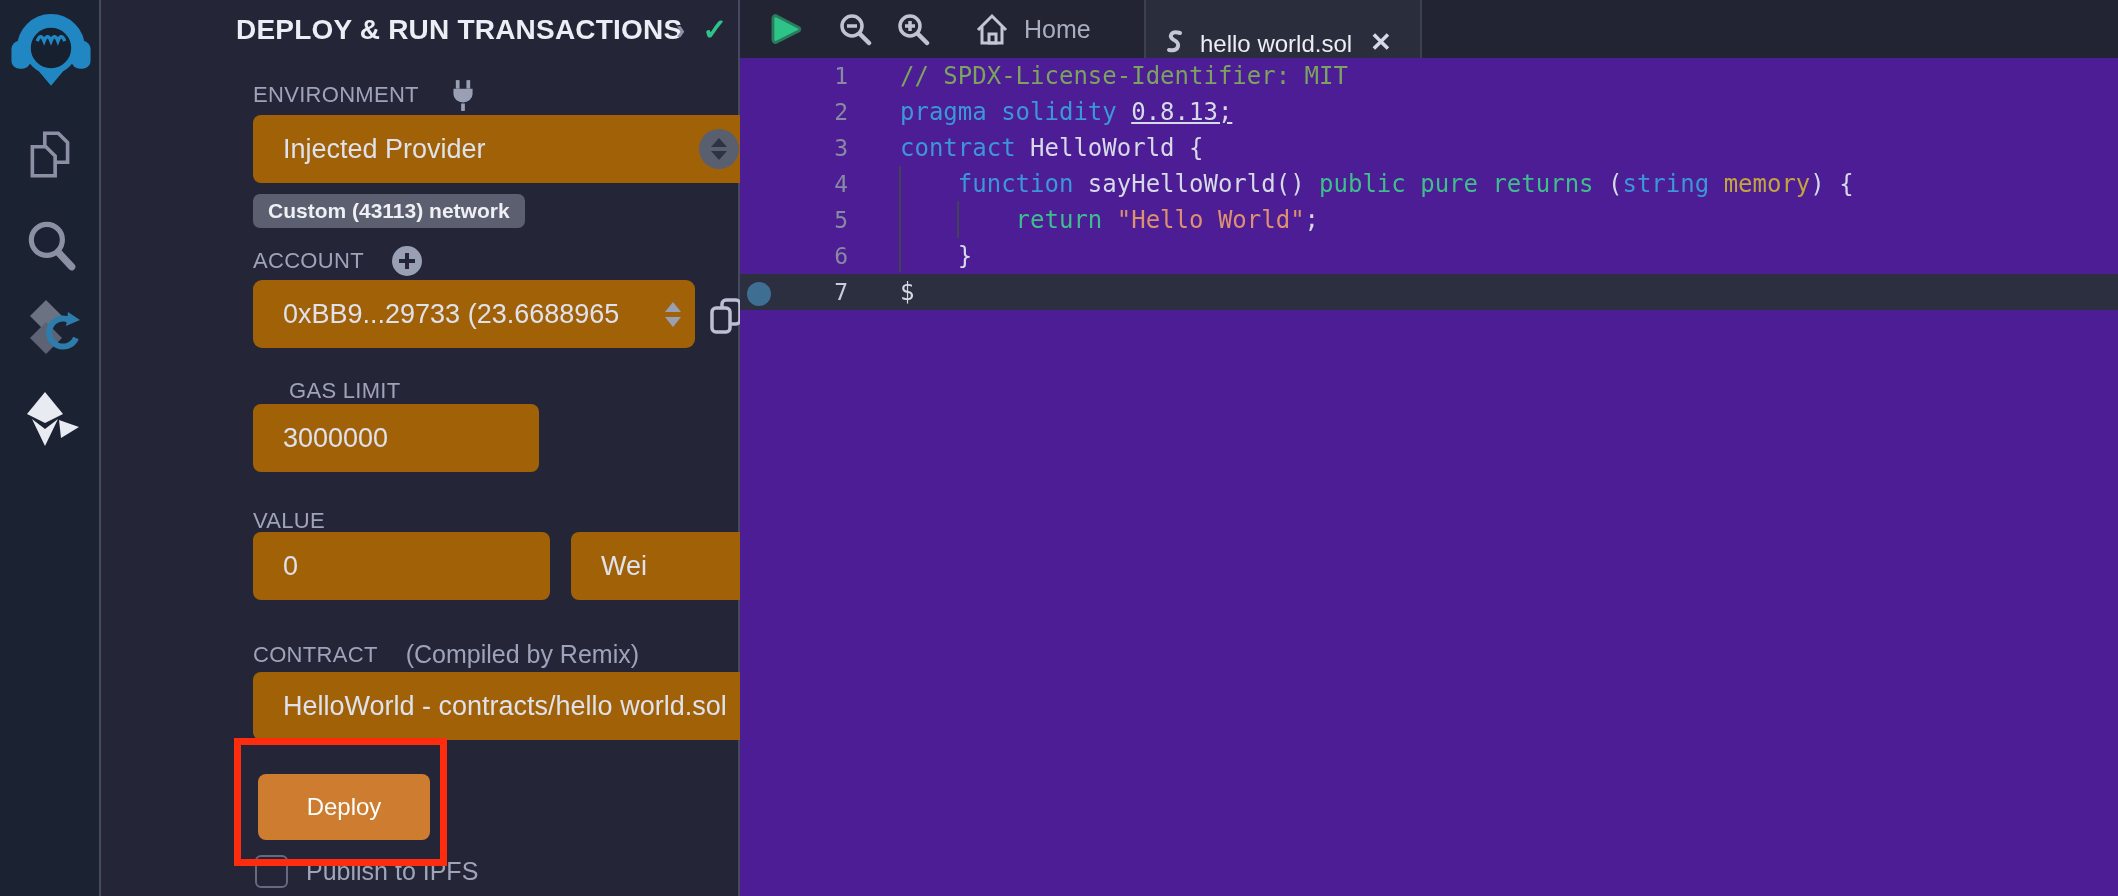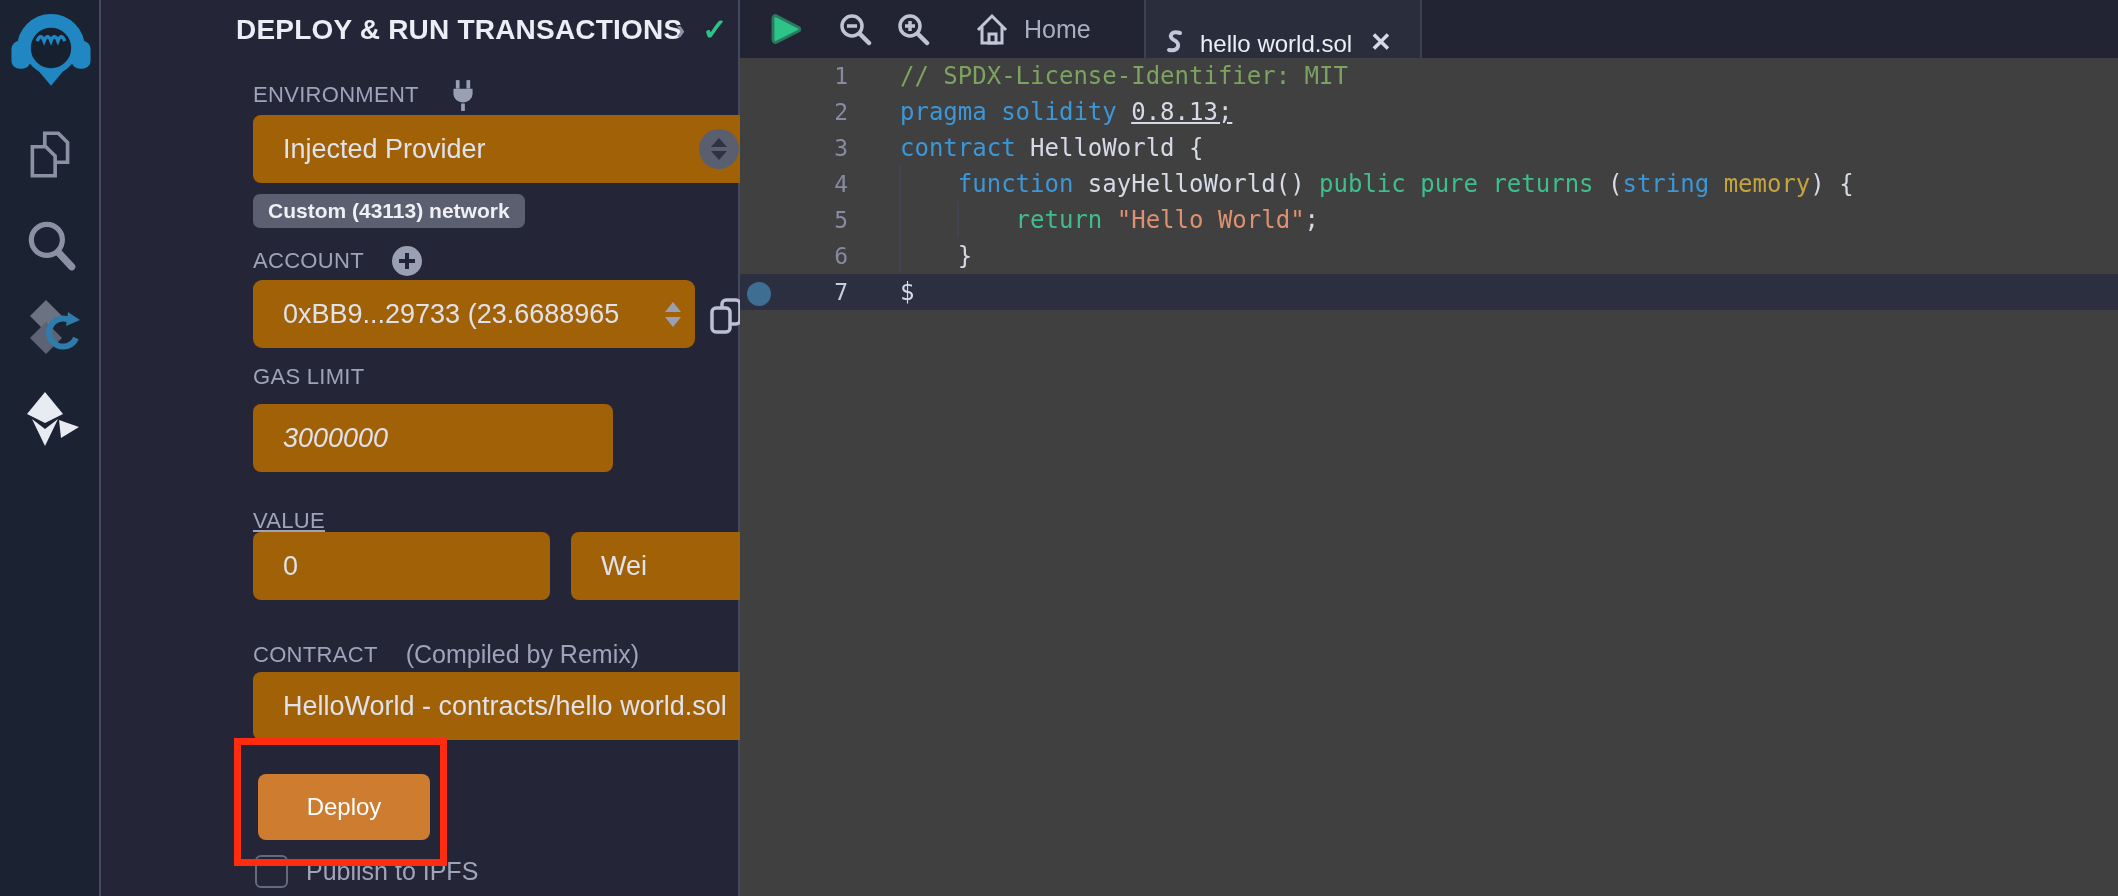--- a/index.html
+++ b/index.html
@@ -68,21 +68,21 @@
   }
   .red-box {
     position:absolute; left:131px; top:738px; width:213px; height:128px;
     border:7px solid var(--red,#ff2c10); pointer-events:none; z-index:5;
   }
   .publish-row { position:absolute; left:152px; top:855px; display:flex; align-items:center; gap:18px; }
   .checkbox { width:33px; height:33px; border:2px solid #656a7e; border-radius:6px; background:transparent; cursor:pointer; }
   .publish-label { font-size:25px; color:#a0a4b8; }
 
   
-  .editor { position:absolute; left:740px; top:0; right:0; height:896px; background:#404040; }
+  .editor { position:absolute; left:740px; top:0; right:0; height:896px; background:#4c1d95; }
   .tabbar { position:absolute; left:0; top:0; right:0; height:58px; background:#222433; }
   .tb-icon { position:absolute; top:0; height:58px; display:flex; align-items:center; cursor:pointer; }
   .tab-home { position:absolute; left:222px; top:0; height:58px; display:flex; align-items:center; gap:14px; padding:0 12px; cursor:pointer; }
   .tab-home .tlabel { font-size:25px; color:#a9aec0; }
   .tab-file {
     position:absolute; left:404px; top:0; width:278px; height:58px;
     background:#2a2d3c; border-left:2px solid #3c4050; border-right:2px solid #3c4050;
     display:flex; align-items:flex-end; gap:14px; padding:0 18px; cursor:pointer;
   }
   .tab-file .tlabel { font-size:24px; color:#eceef5; white-space:nowrap; }
@@ -186,28 +186,28 @@
       <rect x="5" y="12" width="18" height="24" rx="4" fill="#242637"></rect>
     </svg>
   </div>
   <div class="icon-btn" style="left:652px; top:294px;">
     <svg width="40" height="40" viewBox="0 0 38 38" fill="none">
       <rect x="4" y="9" width="25" height="25" rx="5" stroke="#bcc0d2" stroke-width="3.5"></rect>
       <path d="M13,26 L28,9 l5,5 L18,30 z" fill="#bcc0d2"></path>
     </svg>
   </div>
 
-  <div class="plabel" style="top:364px;">
+  <div class="plabel" style="top:378px;margin-left:36px;">
     <span>GAS LIMIT</span>
   </div>
-  <div class="pbox" style="left:150px; top:404px; width:360px;font-style:italic;">
+  <div class="pbox" style="left:150px; top:404px; width:286px;">
     <span class="val">3000000</span>
   </div>
 
-  <div class="plabel" style="top:508px;text-decoration:underline;">
+  <div class="plabel" style="top:508px;">
     <span>VALUE</span>
   </div>
   <div class="pbox" style="left:150px; top:532px; width:297px;">
     <span class="val">0</span>
   </div>
   <div class="pbox" style="left:468px; top:532px; width:217px;">
     <span class="val">Wei</span>
     <span class="gray-stepper">
         <span class="u"></span>
         <span class="d"></span>

